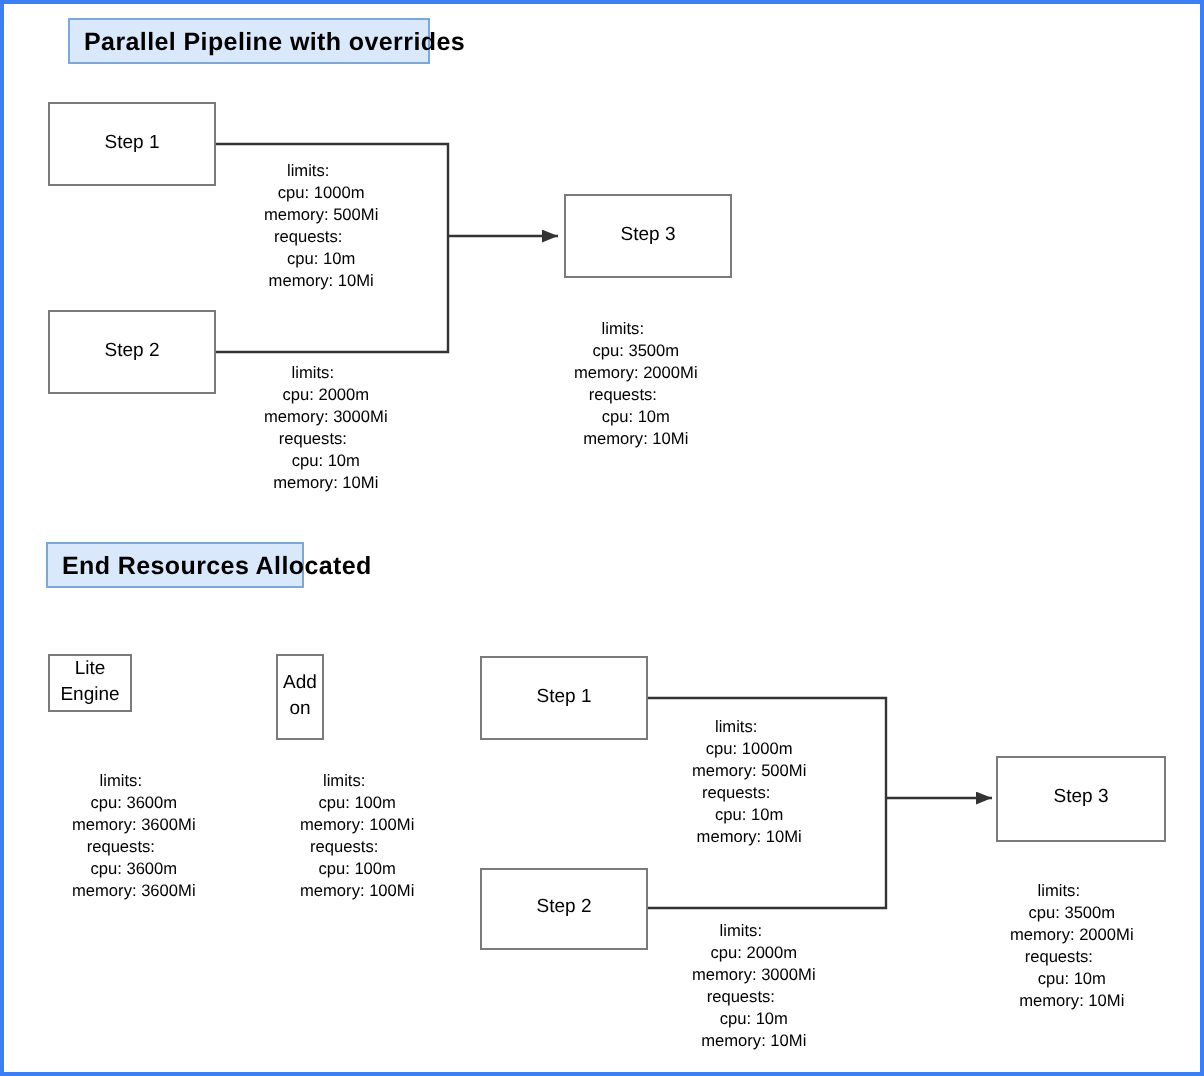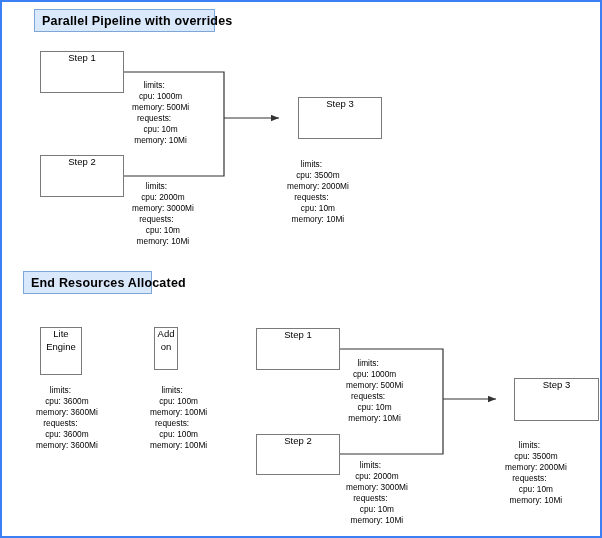--- a/index.html
+++ b/index.html
@@ -30,26 +30,26 @@
     padding-left: 7px;
     box-sizing: border-box;
     white-space: nowrap;
   }
   .node-box {
     position: absolute;
     background: #ffffff;
     border: 1.4px solid #7a7a7a;
     box-sizing: border-box;
     display: flex;
+    align-items: center;
     justify-content: center;
     text-align: center;
     font-size: 9.5px;
     color: #000000;
     line-height: 1.35;
-    margin-left: 16px;
   }
   .res-block {
     position: absolute;
     font-size: 8.3px;
     color: #000000;
     line-height: 1.33;
     white-space: nowrap;
     text-align: center;
   }
   .res-block .ind {
@@ -133,21 +133,21 @@
     <div>limits:</div>
     <div class="ind">cpu: 3500m</div>
     <div class="ind">memory: 2000Mi</div>
     <div>requests:</div>
     <div class="ind">cpu: 10m</div>
     <div class="ind">memory: 10Mi</div>
   </div>
 
   <div class="section-title" style="left:21px; top:269px; width:129px; height:23px;">End Resources Allocated</div>
 
-  <div class="node-box" style="left:22px; top:325px; width:42px; height:48px;">
+  <div class="node-box" style="left:22px; top:325px; width:42px; height:29px;">
     <span>
       <span>Lite</span><br>
       <span>Engine</span>
     </span>
   </div>
 
   <div class="node-box" style="left:136px; top:325px; width:24px; height:43px;">
     <span>Add on</span>
   </div>
 

